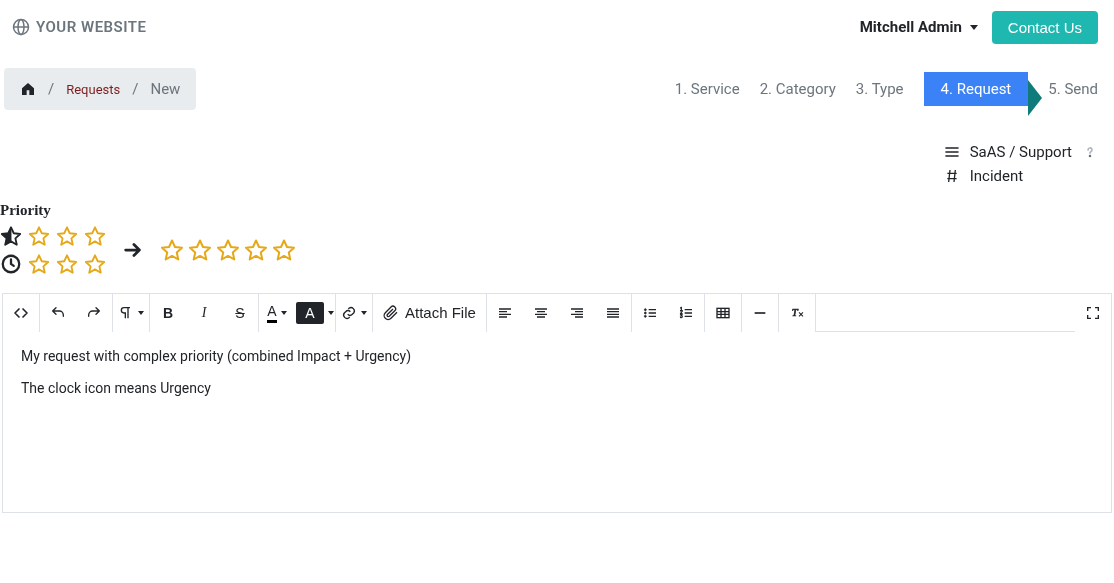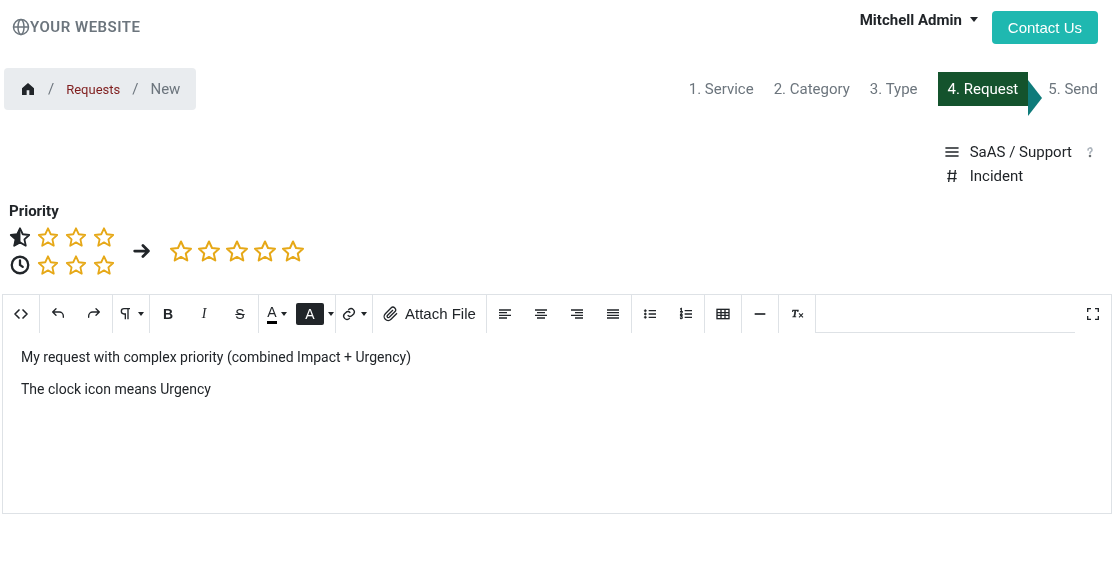--- a/index.html
+++ b/index.html
@@ -1,60 +1,60 @@
 <!DOCTYPE html>
 <html><head>
 <meta charset="utf-8">
 <style>
   * { box-sizing: border-box; margin: 0; padding: 0; }
   body { font-family: -apple-system, BlinkMacSystemFont, "Segoe UI", Roboto, "Helvetica Neue", Arial, sans-serif; font-size: 15px; color: #212529; width: 1114px; height: 583px; overflow: hidden; background: #fff; }
   a { text-decoration: none; }
 
   
   .navbar { display: flex; align-items: center; height: 54px; padding: 0 8px; }
-  .brand { display: flex; align-items: center; gap: 0; margin-left: 4px; }
+  .brand { display: flex; align-items: center; gap: 6px; margin-left: 4px; }
   .brand-icon { width: 18px; height: 18px; }
   .brand-text { font-weight: 600; letter-spacing: .5px; color: #6c757d; font-size: 15px; }
   .nav-links { display: flex; margin-left: 24px; gap: 22px; }
   .nav-link { color: #6c757d; font-size: 15px; cursor: pointer; }
-  .nav-right { margin-left: auto; display: flex; align-items: flex-start; gap: 14px; padding-right: 8px; }
+  .nav-right { margin-left: auto; display: flex; align-items: center; gap: 14px; padding-right: 8px; }
   .user { color: #212529; font-weight: 700; font-size: 15px; display: flex; align-items: center; gap: 8px; cursor: pointer; }
   .caret { width: 0; height: 0; border-left: 4px solid transparent; border-right: 4px solid transparent; border-top: 5px solid #212529; display: inline-block; }
   .btn-primary { background: #1fb8b0; color: #fff; border: none; padding: 8px 16px; border-radius: 4px; font-size: 15px; cursor: pointer; }
 
   
   .row2 { display: flex; align-items: center; padding: 14px 4px 0 4px; }
   .breadcrumb { background: #e9ecef; border-radius: 4px; padding: 12px 16px; display: flex; align-items: center; gap: 12px; }
   .bc-sep { color: #6c757d; }
   .bc-link { color: #7f1d1d; font-size: 13px; cursor: pointer; }
   .bc-current { color: #6c757d; font-size: 15px; }
   .home-icon { width: 16px; height: 16px; fill: #212529; }
 
   .wizard { margin-left: auto; display: flex; align-items: center; gap: 20px; padding-right: 12px; }
   .wiz-step { color: #6c757d; font-size: 15px; position: relative; }
-  .wiz-active { background: #14532d; color: #fff; padding: 8px 10px; position: relative; }
+  .wiz-active { background: #3b82f6; color: #fff; padding: 8px 17px; position: relative; }
   .wiz-active::before {
     content: ""; position: absolute; left: -12px; top: 0; bottom: 0;
     width: 0; height: 0; border-top: 18px solid transparent; border-bottom: 18px solid transparent; border-left: 12px solid #fff;
   }
   .wiz-active-wrap { position: relative; }
   .wiz-active-wrap::after {
     content: ""; position: absolute; right: -14px; top: 0; bottom: 0;
     width: 0; height: 0; border-top: 18px solid transparent; border-bottom: 18px solid transparent; border-left: 14px solid #0f7b7a;
   }
 
   
   .context { margin-left: auto; padding: 30px 16px 0 0; text-align: left; width: fit-content; }
   .context-wrap { display: flex; }
   .ctx-line { display: flex; align-items: center; gap: 10px; font-size: 15px; padding: 3px 0; color: #212529; }
   .ctx-line svg { width: 16px; height: 16px; fill: #212529; stroke: #212529; flex-shrink: 0; }
   .help { width: 14px; height: 14px; fill: #adb5bd; }
 
   
-  .priority-wrap { padding: 14px 2px 18px 9px; }
+  .priority-wrap { padding: 14px 2px 18px 0; font-family: Liberation Serif, serif; }
   .priority-label { font-weight: 700; font-size: 15px; margin-bottom: 6px; }
   .prio-rows { display: flex; align-items: center; gap: 16px; }
   .prio-left { display: flex; flex-direction: column; gap: 6px; }
   .prio-row { display: flex; align-items: center; gap: 6px; }
   .prio-row .lead-icon { width: 22px; height: 22px; fill: #212529; stroke: #212529; }
   .star { width: 22px; height: 22px; fill: none; stroke: #e6a817; stroke-width: 2; cursor: pointer; }
   .star.big { width: 24px; height: 24px; }
   .arrow-icon { width: 22px; height: 22px; stroke: #212529; fill: none; stroke-width: 3; }
   .prio-result { display: flex; align-items: center; gap: 4px; }
 

